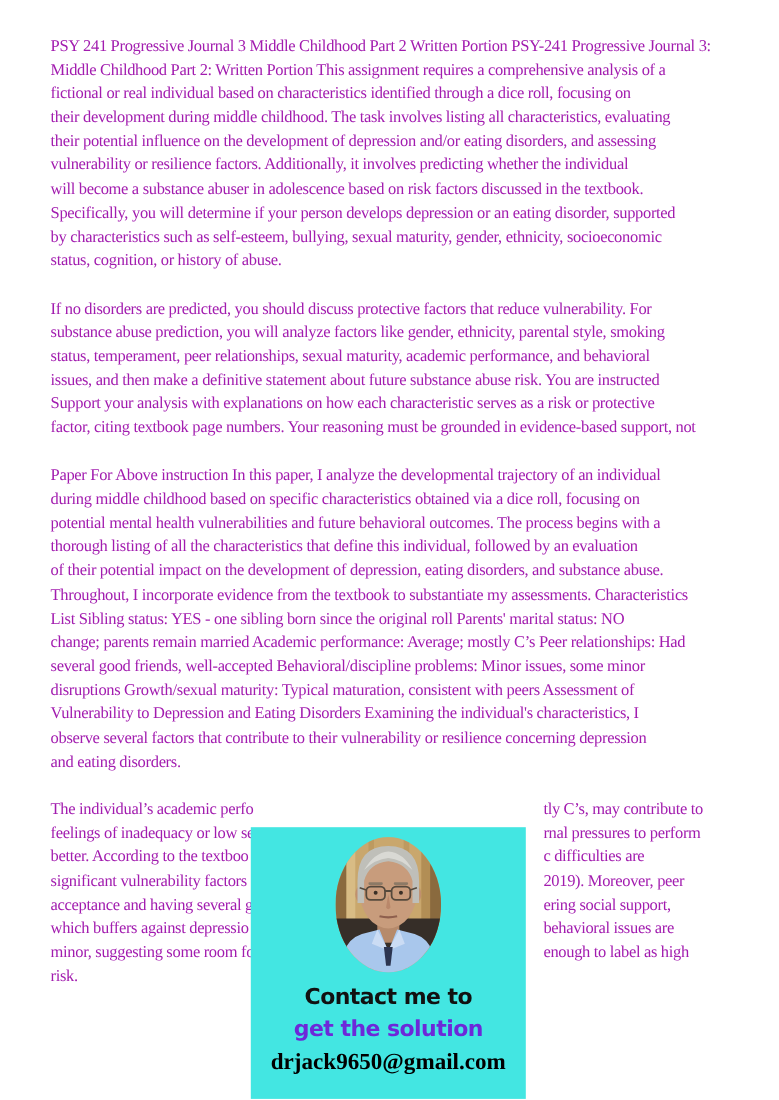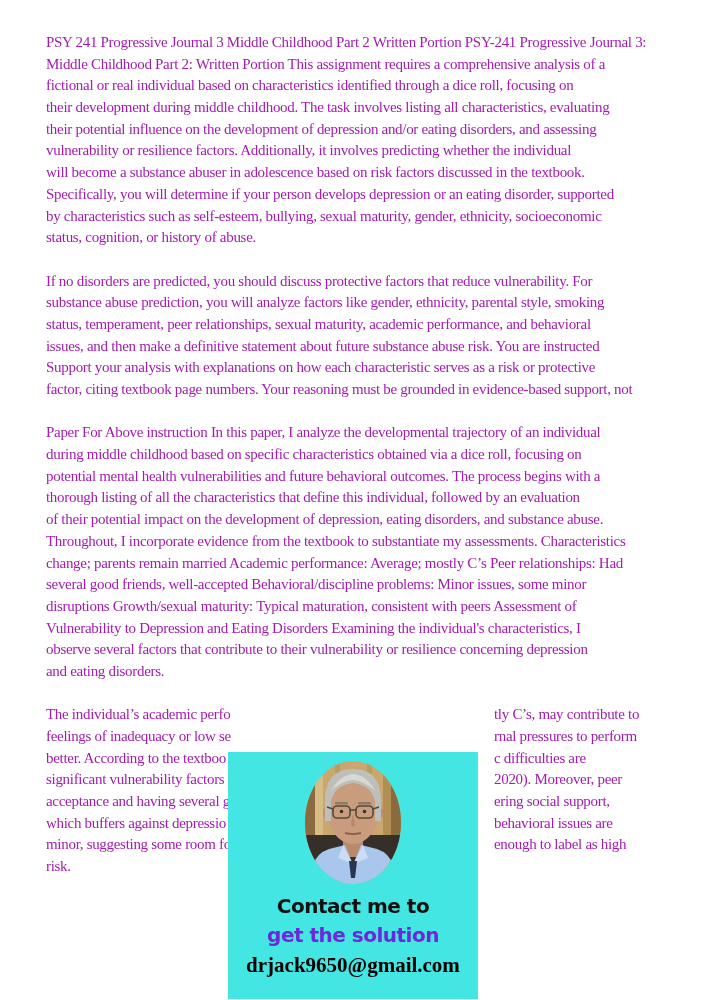--- a/index.html
+++ b/index.html
@@ -77,32 +77,33 @@
       <div class="line">Support your analysis with explanations on how each characteristic serves as a risk or protective</div>
       <div class="line">factor, citing textbook page numbers. Your reasoning must be grounded in evidence-based support, not</div>
     </div>
   <div class="paragraph">
       <div class="line">Paper For Above instruction In this paper, I analyze the developmental trajectory of an individual</div>
       <div class="line">during middle childhood based on specific characteristics obtained via a dice roll, focusing on</div>
       <div class="line">potential mental health vulnerabilities and future behavioral outcomes. The process begins with a</div>
       <div class="line">thorough listing of all the characteristics that define this individual, followed by an evaluation</div>
       <div class="line">of their potential impact on the development of depression, eating disorders, and substance abuse.</div>
       <div class="line">Throughout, I incorporate evidence from the textbook to substantiate my assessments. Characteristics</div>
+      <div class="line">List Sibling status: YES - one sibling born since the original roll Parents' marital status: NO</div>
       <div class="line">change; parents remain married Academic performance: Average; mostly C’s Peer relationships: Had</div>
       <div class="line">several good friends, well-accepted Behavioral/discipline problems: Minor issues, some minor</div>
       <div class="line">disruptions Growth/sexual maturity: Typical maturation, consistent with peers Assessment of</div>
       <div class="line">Vulnerability to Depression and Eating Disorders Examining the individual's characteristics, I</div>
       <div class="line">observe several factors that contribute to their vulnerability or resilience concerning depression</div>
       <div class="line">and eating disorders.</div>
     </div>
   <div class="paragraph" id="split-para">
       <div class="line split-line"><span class="frag-left">The individual’s academic perfo</span><span class="frag-right">tly C’s, may contribute to</span></div>
       <div class="line split-line"><span class="frag-left">feelings of inadequacy or low se</span><span class="frag-right">rnal pressures to perform</span></div>
       <div class="line split-line"><span class="frag-left">better. According to the textboo</span><span class="frag-right">c difficulties are</span></div>
-      <div class="line split-line"><span class="frag-left">significant vulnerability factors</span><span class="frag-right">2020). Moreover, peer</span></div>
+      <div class="line split-line"><span class="frag-left">significant vulnerability factors</span><span class="frag-right">2019). Moreover, peer</span></div>
       <div class="line split-line"><span class="frag-left">acceptance and having several g</span><span class="frag-right">ering social support,</span></div>
       <div class="line split-line"><span class="frag-left">which buffers against depressio</span><span class="frag-right">behavioral issues are</span></div>
       <div class="line split-line"><span class="frag-left">minor, suggesting some room fo</span><span class="frag-right">enough to label as high</span></div>
       <div class="line split-line"><span class="frag-left">risk.</span></div>
     </div>
 </div>
 
 <div class="promo" style="background: rgb(67, 230, 226);">
   <svg class="portrait" width="96" height="123" viewBox="0 0 96 123" aria-hidden="true">
     <defs>

